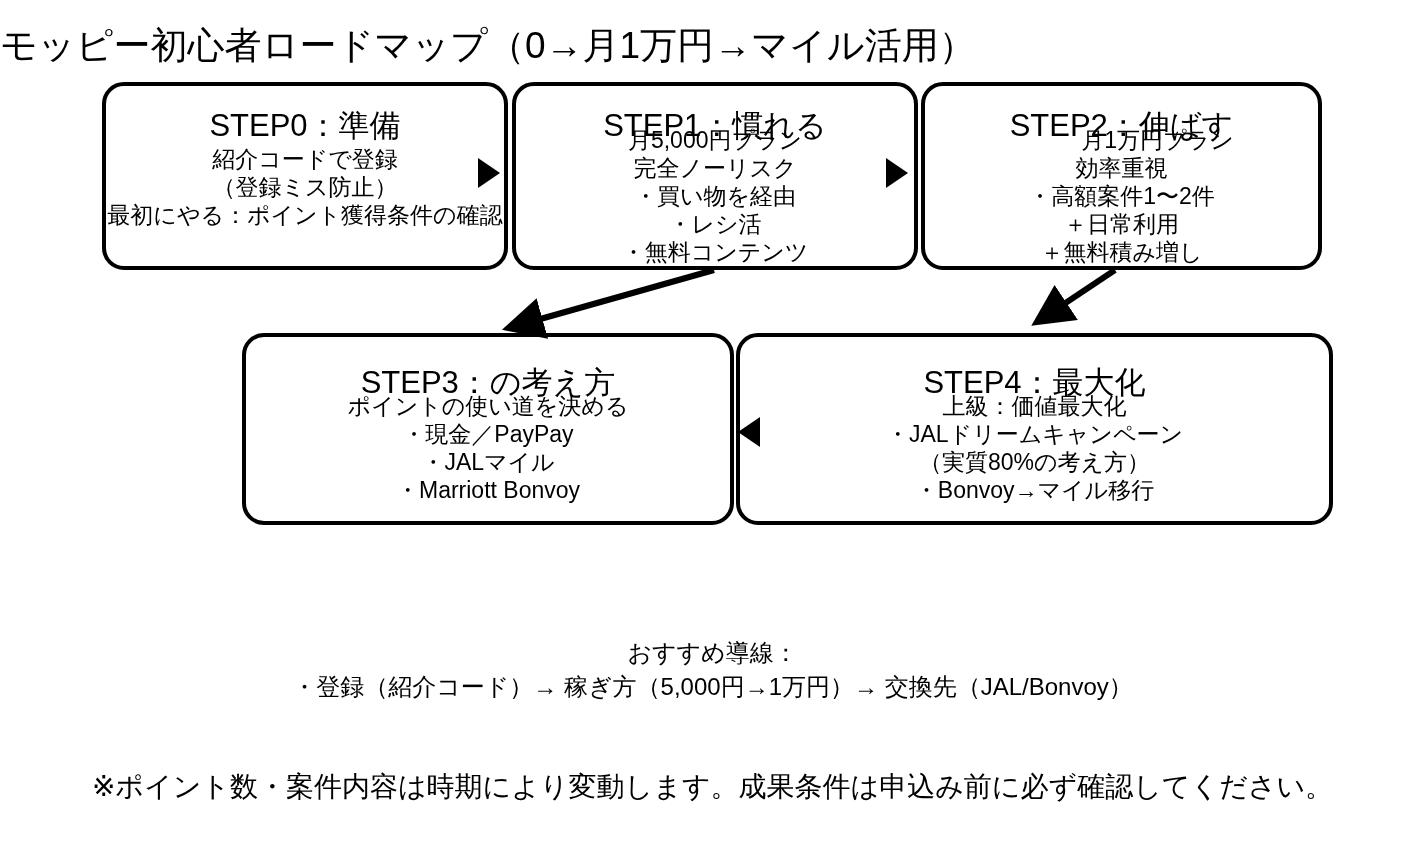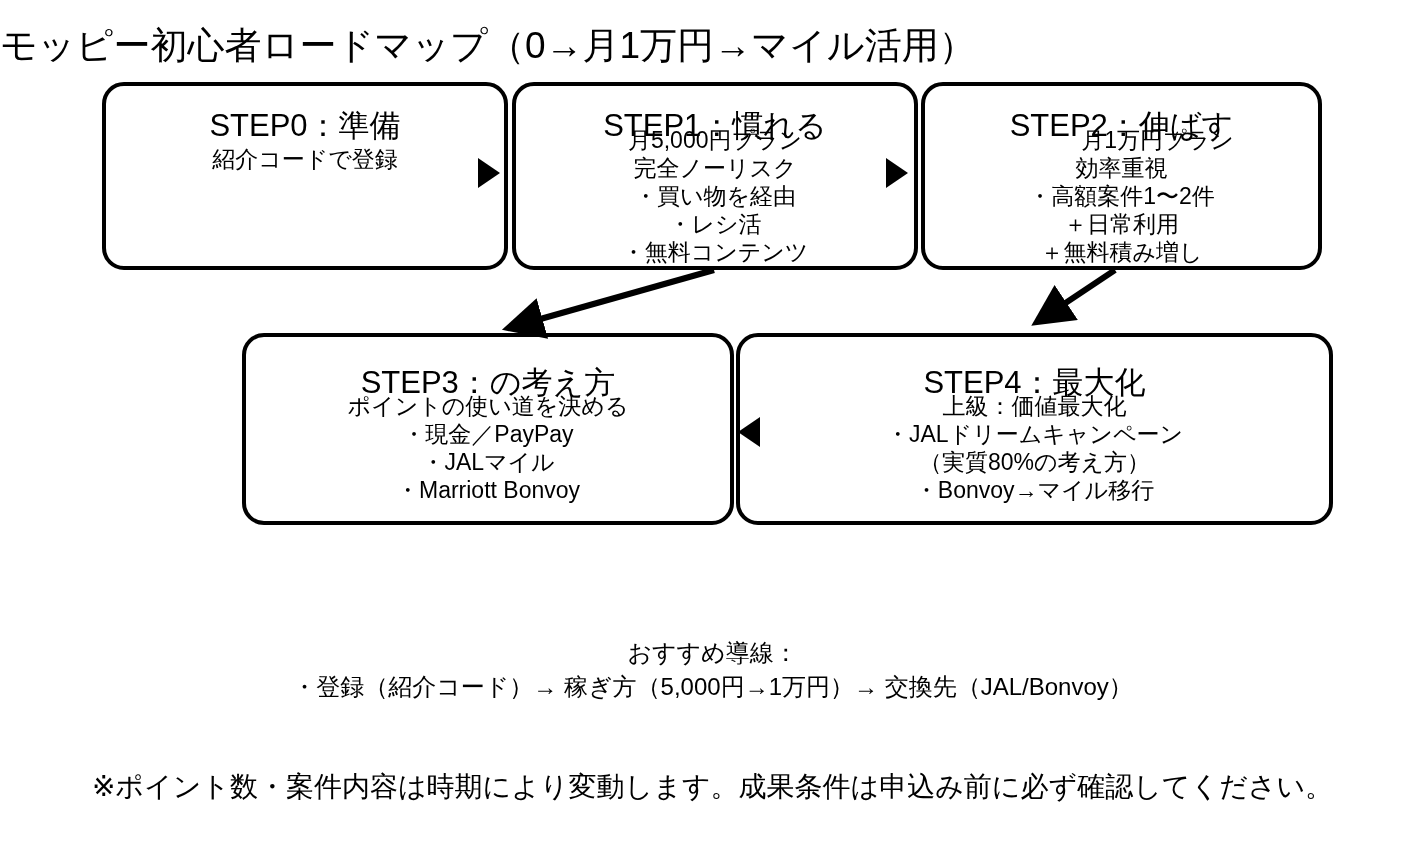--- a/index.html
+++ b/index.html
@@ -136,20 +136,24 @@
 
   <div class="diagram-title">モッピー初心者ロードマップ（0→月1万円→マイル活用）</div>
 
   <div class="node" id="node-step0">
     <div class="node-inner" style="top:22px;">
       <div class="node-title">STEP0：準備</div>
     </div>
     <div class="node-inner" style="top:59px;">
       <div class="node-sub">紹介コードで登録</div>
     </div>
+    <div class="node-inner" style="top:87px;">
+      <div class="node-body">（登録ミス防止）</div>
+      <div class="node-body">最初にやる：ポイント獲得条件の確認</div>
+    </div>
   </div>
 
   <div class="node" id="node-step1">
     <div class="node-inner" style="top:22px;">
       <div class="node-title">STEP1：慣れる</div>
     </div>
     <div class="overlap-sub" style="top:40px;">
       <div class="node-sub">月5,000円プラン</div>
     </div>
     <div class="node-inner" style="top:68px;">

